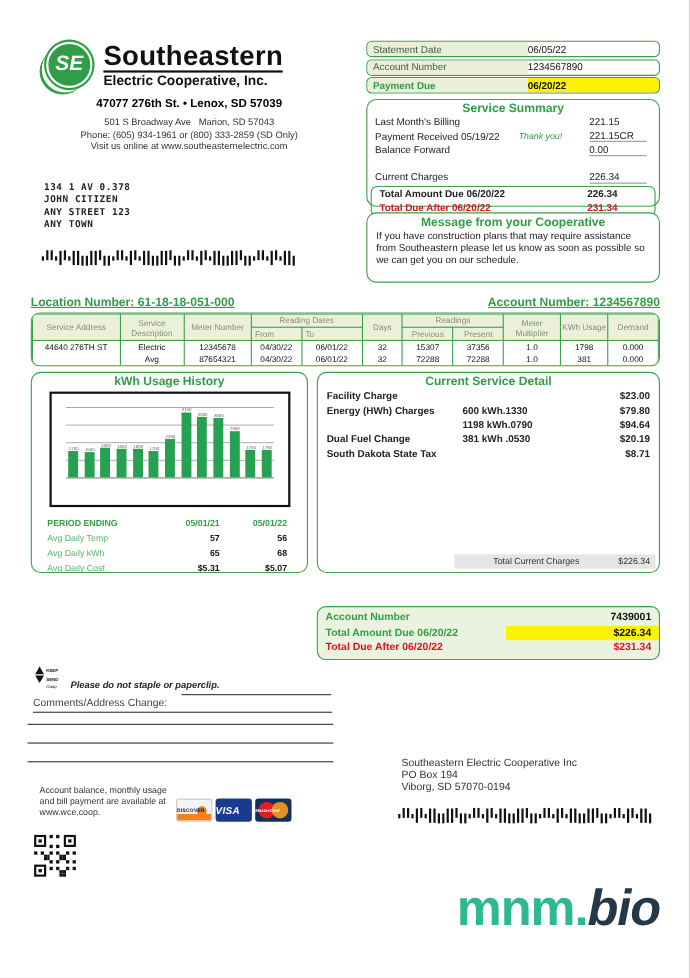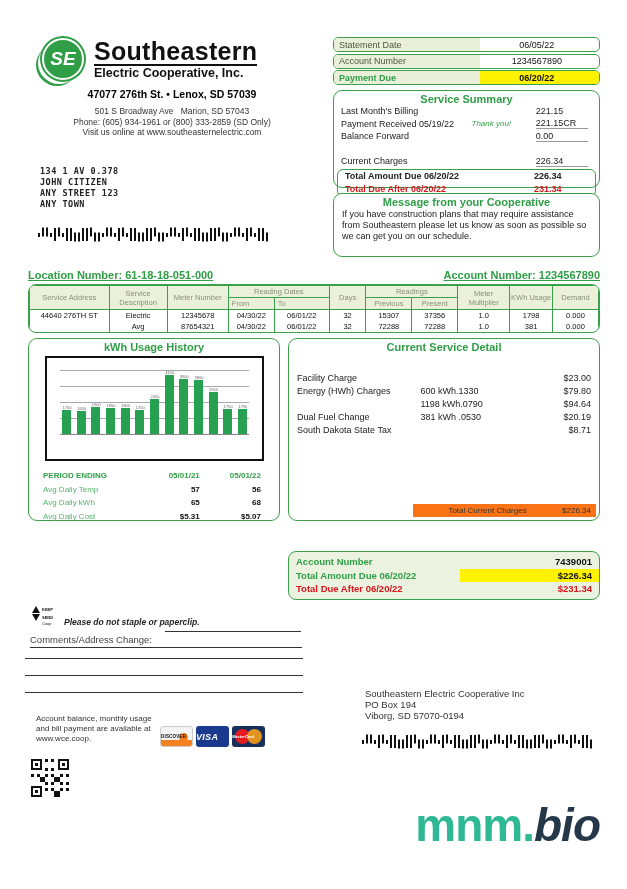--- a/index.html
+++ b/index.html
@@ -18,21 +18,21 @@
   .hdr-addr { text-align:center; margin-top:8px; }
   .hdr-addr .a1 { font-size:10.5px; font-weight:bold; margin-bottom:6px; }
   .hdr-addr .a2 { font-size:8.5px; color:#333; line-height:10.5px; }
 
   
   .stmt { position:absolute; left:333px; top:37px; width:267px; }
   .stmt-row { display:flex; border:1.6px solid #3ba04a; border-radius:5px; height:15px; margin-bottom:1.5px;
               overflow:hidden; background:#fff; }
   .stmt-label { width:55%; background:#e9efd9; font-size:9px; color:#4a5a44; padding:1.5px 0 0 5px; }
   .stmt-label.green { color:#2f9e46; font-weight:bold; }
-  .stmt-val { flex:1; font-size:9px; color:#111; text-align:center; padding:1.5px 5px 0 0; }
+  .stmt-val { flex:1; font-size:9px; color:#111; text-align:left; padding:1.5px 5px 0 0; }
   .stmt-val.bold { font-weight:bold; }
   .stmt-val.yellow { background:#fff200; }
 
   
   .gbox { position:absolute; border:1.8px solid #3ba04a; border-radius:9px; background:#fff; }
   .gtitle { text-align:center; color:#2f9e46; font-weight:bold; font-size:11px; margin-top:2px; }
 
   
   .ss-row { display:flex; font-size:9px; color:#222; padding:0 7px; height:12.5px; align-items:center; }
   .ss-label { width:52%; }
@@ -81,21 +81,21 @@
   .stats-row .c1 { width:26%; text-align:right; color:#111; font-weight:bold; }
   .stats-row .c2 { width:30%; text-align:right; padding-right:6px; color:#111; font-weight:bold; }
   .stats-row.head .lab, .stats-row.head .c1, .stats-row.head .c2 { color:#2f9e46; font-weight:bold; }
 
   
   .detail { left:288px; top:338px; width:312px; height:183px; }
   .det-row { display:flex; font-size:9px; color:#222; height:13px; padding:0 8px; align-items:center; }
   .det-label { width:42%; }
   .det-calc { width:36%; }
   .det-amt { width:22%; text-align:right; }
-  .det-total { position:absolute; left:40%; right:3px; bottom:3px; height:13px; background:#f97316;
+  .det-total { position:absolute; left:40%; right:3px; bottom:3px; height:13px; background:#e5e5e5;
                display:flex; align-items:center; font-size:8px; color:#333; }
   .det-total .tl { flex:1; text-align:center; }
   .det-total .ta { padding-right:5px; }
 
   
   .remit { position:absolute; left:288px; top:551px; width:312px; height:49px; background:#ecf2e0;
            border:1.8px solid #3ba04a; border-radius:8px; padding:3px 0; }
   .rm-row { display:flex; height:13.5px; align-items:center; font-size:9.5px; font-weight:bold; }
   .rm-label { width:55%; padding-left:7px; color:#2f9e46; }
   .rm-label.red, .rm-val.red { color:#d8151d; }
@@ -413,21 +413,21 @@
       <div class="stats-row">
         <div class="lab">Avg Daily Cost</div>
         <div class="c1">$5.31</div>
         <div class="c2">$5.07</div>
       </div>
     </div>
   </div>
 
   <div class="gbox detail">
     <div class="gtitle">Current Service Detail</div>
-    <div style="margin-top:18px;">
+    <div style="margin-top:0;font-weight:bold;">
       <div class="det-row">
         <div class="det-label">Facility Charge</div>
         <div class="det-calc"></div>
         <div class="det-amt">$23.00</div>
       </div>
       <div class="det-row">
         <div class="det-label">Energy (HWh) Charges</div>
         <div class="det-calc">600 kWh.1330</div>
         <div class="det-amt">$79.80</div>
       </div>

